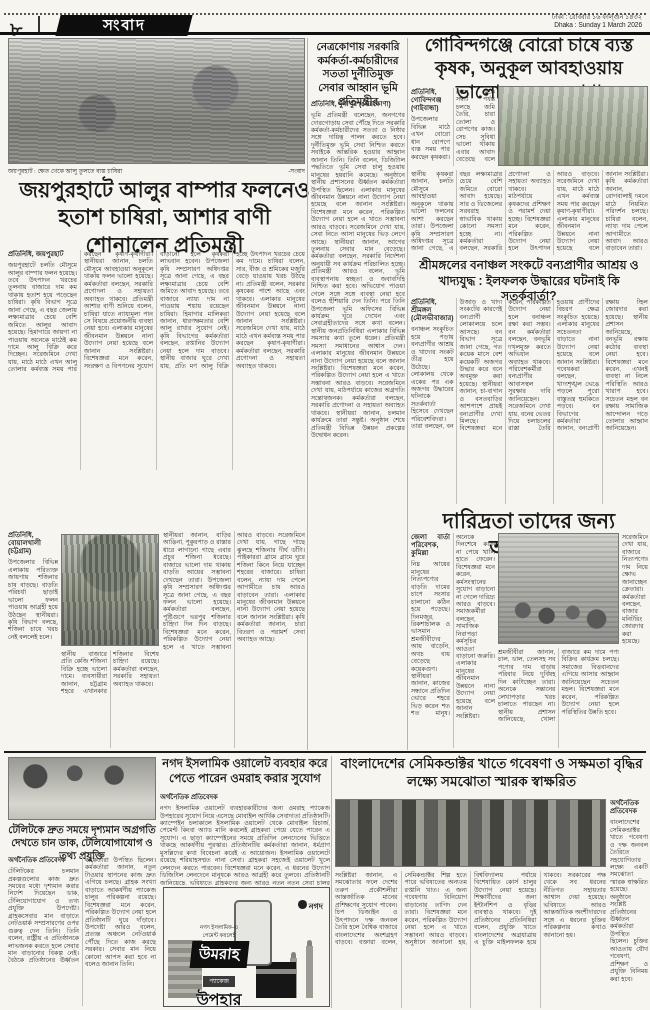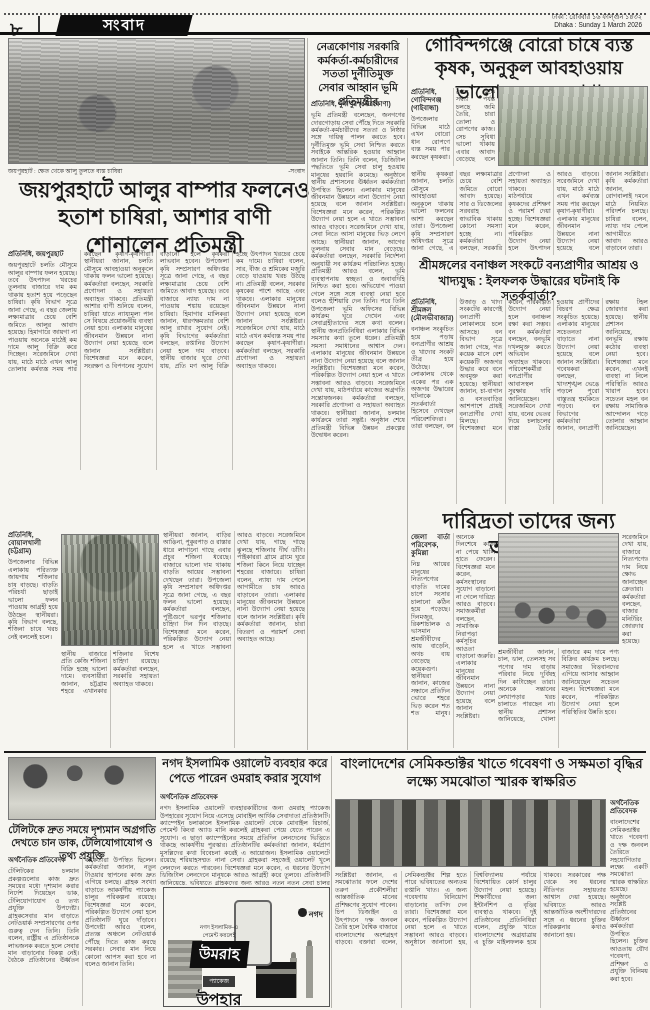--- a/index.html
+++ b/index.html
@@ -63,21 +63,21 @@
   .ad-bldg{position:absolute;left:4px;bottom:8px;width:34px;height:58px;
       background:repeating-linear-gradient(0deg,#8f8f88 0 5px,#b3b3ab 5px 9px);}
   .ad-phone{position:absolute;top:12px;left:70px;width:34px;height:62px;border:2px solid #666;
       border-radius:5px;background:#e6e6e0;}
   .ad-badge{position:absolute;top:36px;left:12px;text-align:center;width:86px;}
   .ad-s1{font-size:5.5px;color:#222;}
   .ad-big{display:inline-block;background:#0f0f0f;color:#fff;font-weight:bold;font-size:15px;
       padding:1px 8px;transform:skewX(-6deg);margin:1px 0;}
   .ad-mid{display:inline-block;background:#3a3a3a;color:#fff;font-size:6px;padding:0 6px;}
   .ad-bot{font-weight:bold;font-size:16px;color:#111;text-shadow:1px 1px 0 #fff;}
-  .ad-logo{position:absolute;top:20px;right:6px;display:flex;gap:2px;}
+  .ad-logo{position:absolute;top:12px;right:6px;display:flex;gap:2px;}
   .ad-logo i{width:9px;height:9px;border-radius:50%;background:#222;display:inline-block;}
   .ad-logo b{font-size:8px;color:#222;}
   .cap{display:flex;justify-content:space-between;font-size:6px;color:#333;}
 </style>
 </head>
 <body>
 
 <div class="page">
 
   <div class="dots"></div>

